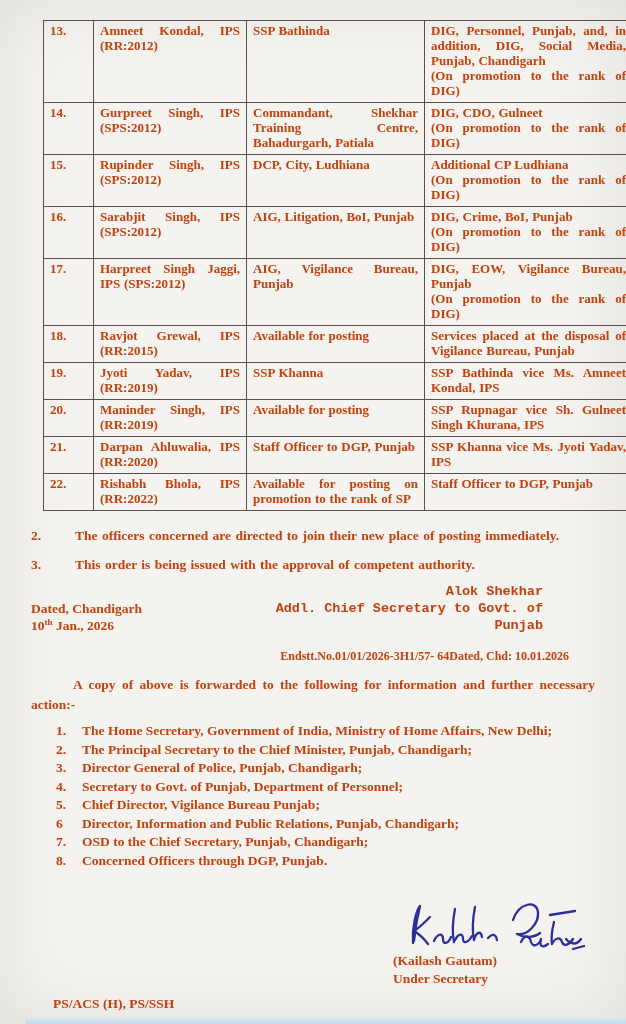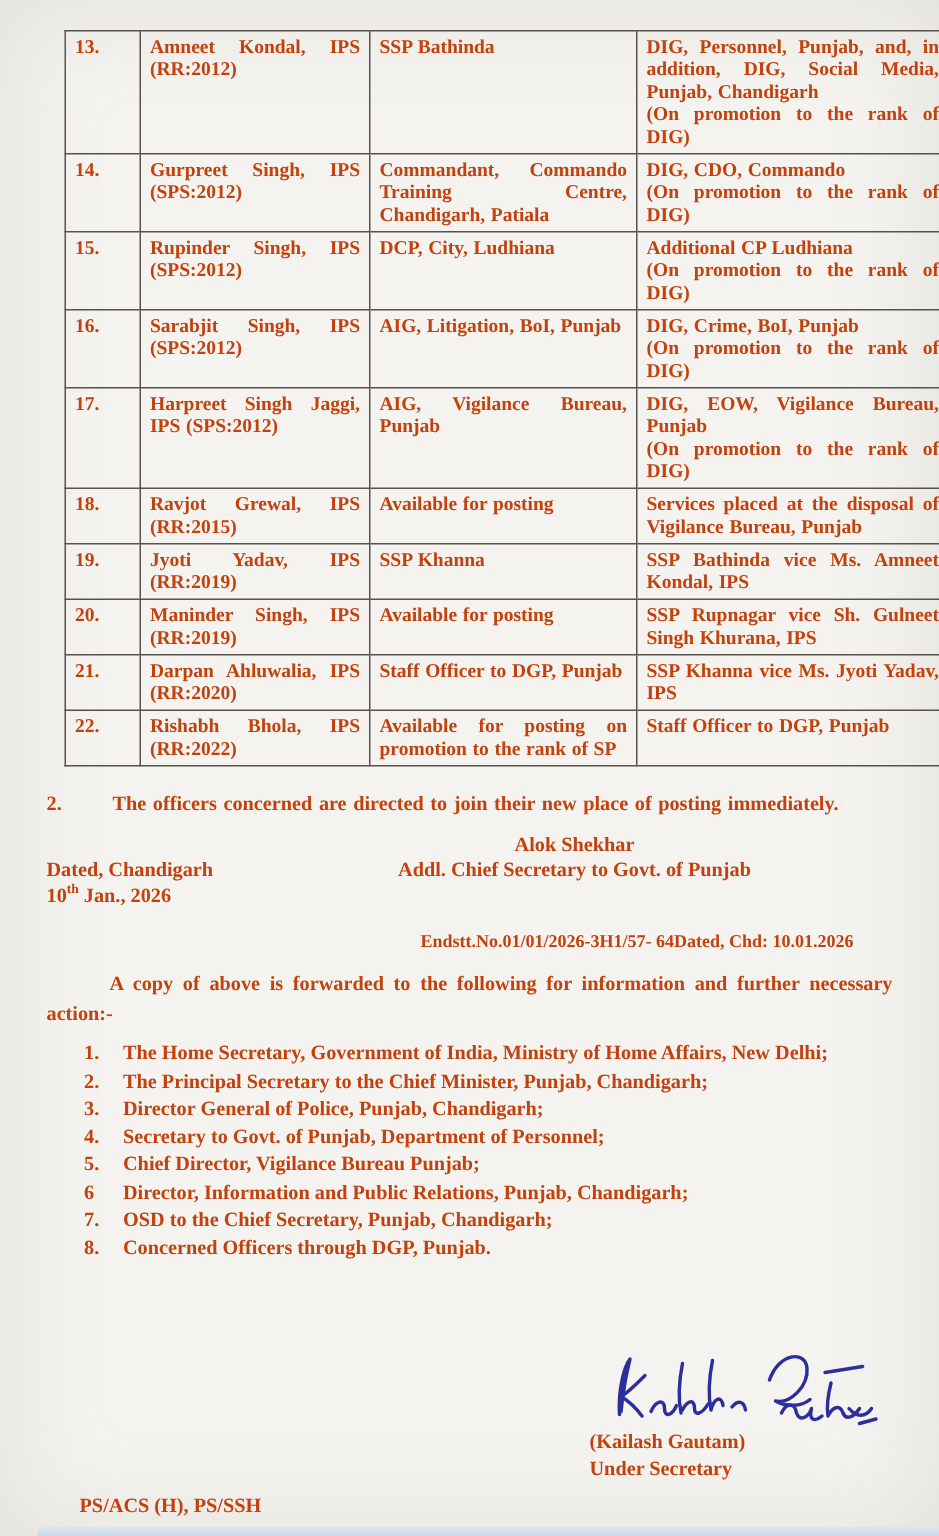--- a/index.html
+++ b/index.html
@@ -26,21 +26,21 @@
   td.c-cur{width:165px;}
   td.c-new{width:195px;}
   td.c-new div{text-align:justify;}
   
   .para{margin:14px 31px 0;font-size:13.5px;line-height:21px;text-align:justify;word-spacing:1px;}
   .para.tight{margin-top:8px;}
   .pnum{display:inline-block;width:44px;}
   
   .sig-top{display:flex;align-items:flex-start;margin:8px 31px 0;font-size:13.5px;line-height:17px;}
   .dated-block{margin-top:17px;}
-  .officer-block{margin-left:auto;margin-right:52px;width:320px;text-align:center;}
+  .officer-block{margin-left:auto;margin-right:52px;width:320px;text-align:right;font-family:Liberation Mono, monospace;}
   sup{font-size:9px;vertical-align:super;line-height:0;}
   
   .endstt-row{display:flex;justify-content:flex-end;margin:14px 31px 0;padding-right:26px;font-size:12px;line-height:17px;}
   .forward{margin:10px 31px 0;font-size:13.5px;line-height:20px;text-align:justify;text-indent:42px;word-spacing:1px;}
   
   .cc-list{margin:7px 31px 0 56px;font-size:13.5px;}
   .cc-item{display:flex;line-height:18.5px;}
   .cc-num{width:26px;flex:none;}
   .cc-text{flex:1;}
   
@@ -62,23 +62,23 @@
           <td class="c-name">Amneet Kondal, IPS (RR:2012)</td>
           <td class="c-cur">SSP Bathinda</td>
           <td class="c-new">
             <div>DIG, Personnel, Punjab, and, in addition, DIG, Social Media, Punjab, Chandigarh</div>
             <div>(On promotion to the rank of DIG)</div>
           </td>
         </tr>
         <tr>
           <td class="c-sno">14.</td>
           <td class="c-name">Gurpreet Singh, IPS (SPS:2012)</td>
-          <td class="c-cur">Commandant, Commando Training Centre, Chandigarh, Patiala</td>
-          <td class="c-new">
-            <div>DIG, CDO, Commando</div>
+          <td class="c-cur">Commandant, Shekhar Training Centre, Bahadurgarh, Patiala</td>
+          <td class="c-new">
+            <div>DIG, CDO, Gulneet</div>
             <div>(On promotion to the rank of DIG)</div>
           </td>
         </tr>
         <tr>
           <td class="c-sno">15.</td>
           <td class="c-name">Rupinder Singh, IPS (SPS:2012)</td>
           <td class="c-cur">DCP, City, Ludhiana</td>
           <td class="c-new">
             <div>Additional CP Ludhiana</div>
             <div>(On promotion to the rank of DIG)</div>
@@ -140,20 +140,21 @@
           <td class="c-cur">Available for posting on promotion to the rank of SP</td>
           <td class="c-new">
             <div>Staff Officer to DGP, Punjab</div>
           </td>
         </tr>
       </tbody>
   </table>
 
   <p class="para"><span class="pnum">2.</span><span>The officers concerned are directed to join their new place of posting immediately.</span></p>
 
+  <p class="para tight"><span class="pnum">3.</span><span>This order is being issued with the approval of competent authority.</span></p>
 
   <div class="sig-top">
     <div class="dated-block">
       <div>Dated, Chandigarh</div>
       <div><span>10</span><sup>th</sup><span> Jan., 2026</span></div>
     </div>
     <div class="officer-block">
       <div>Alok Shekhar</div>
       <div>Addl. Chief Secretary to Govt. of Punjab</div>
     </div>

